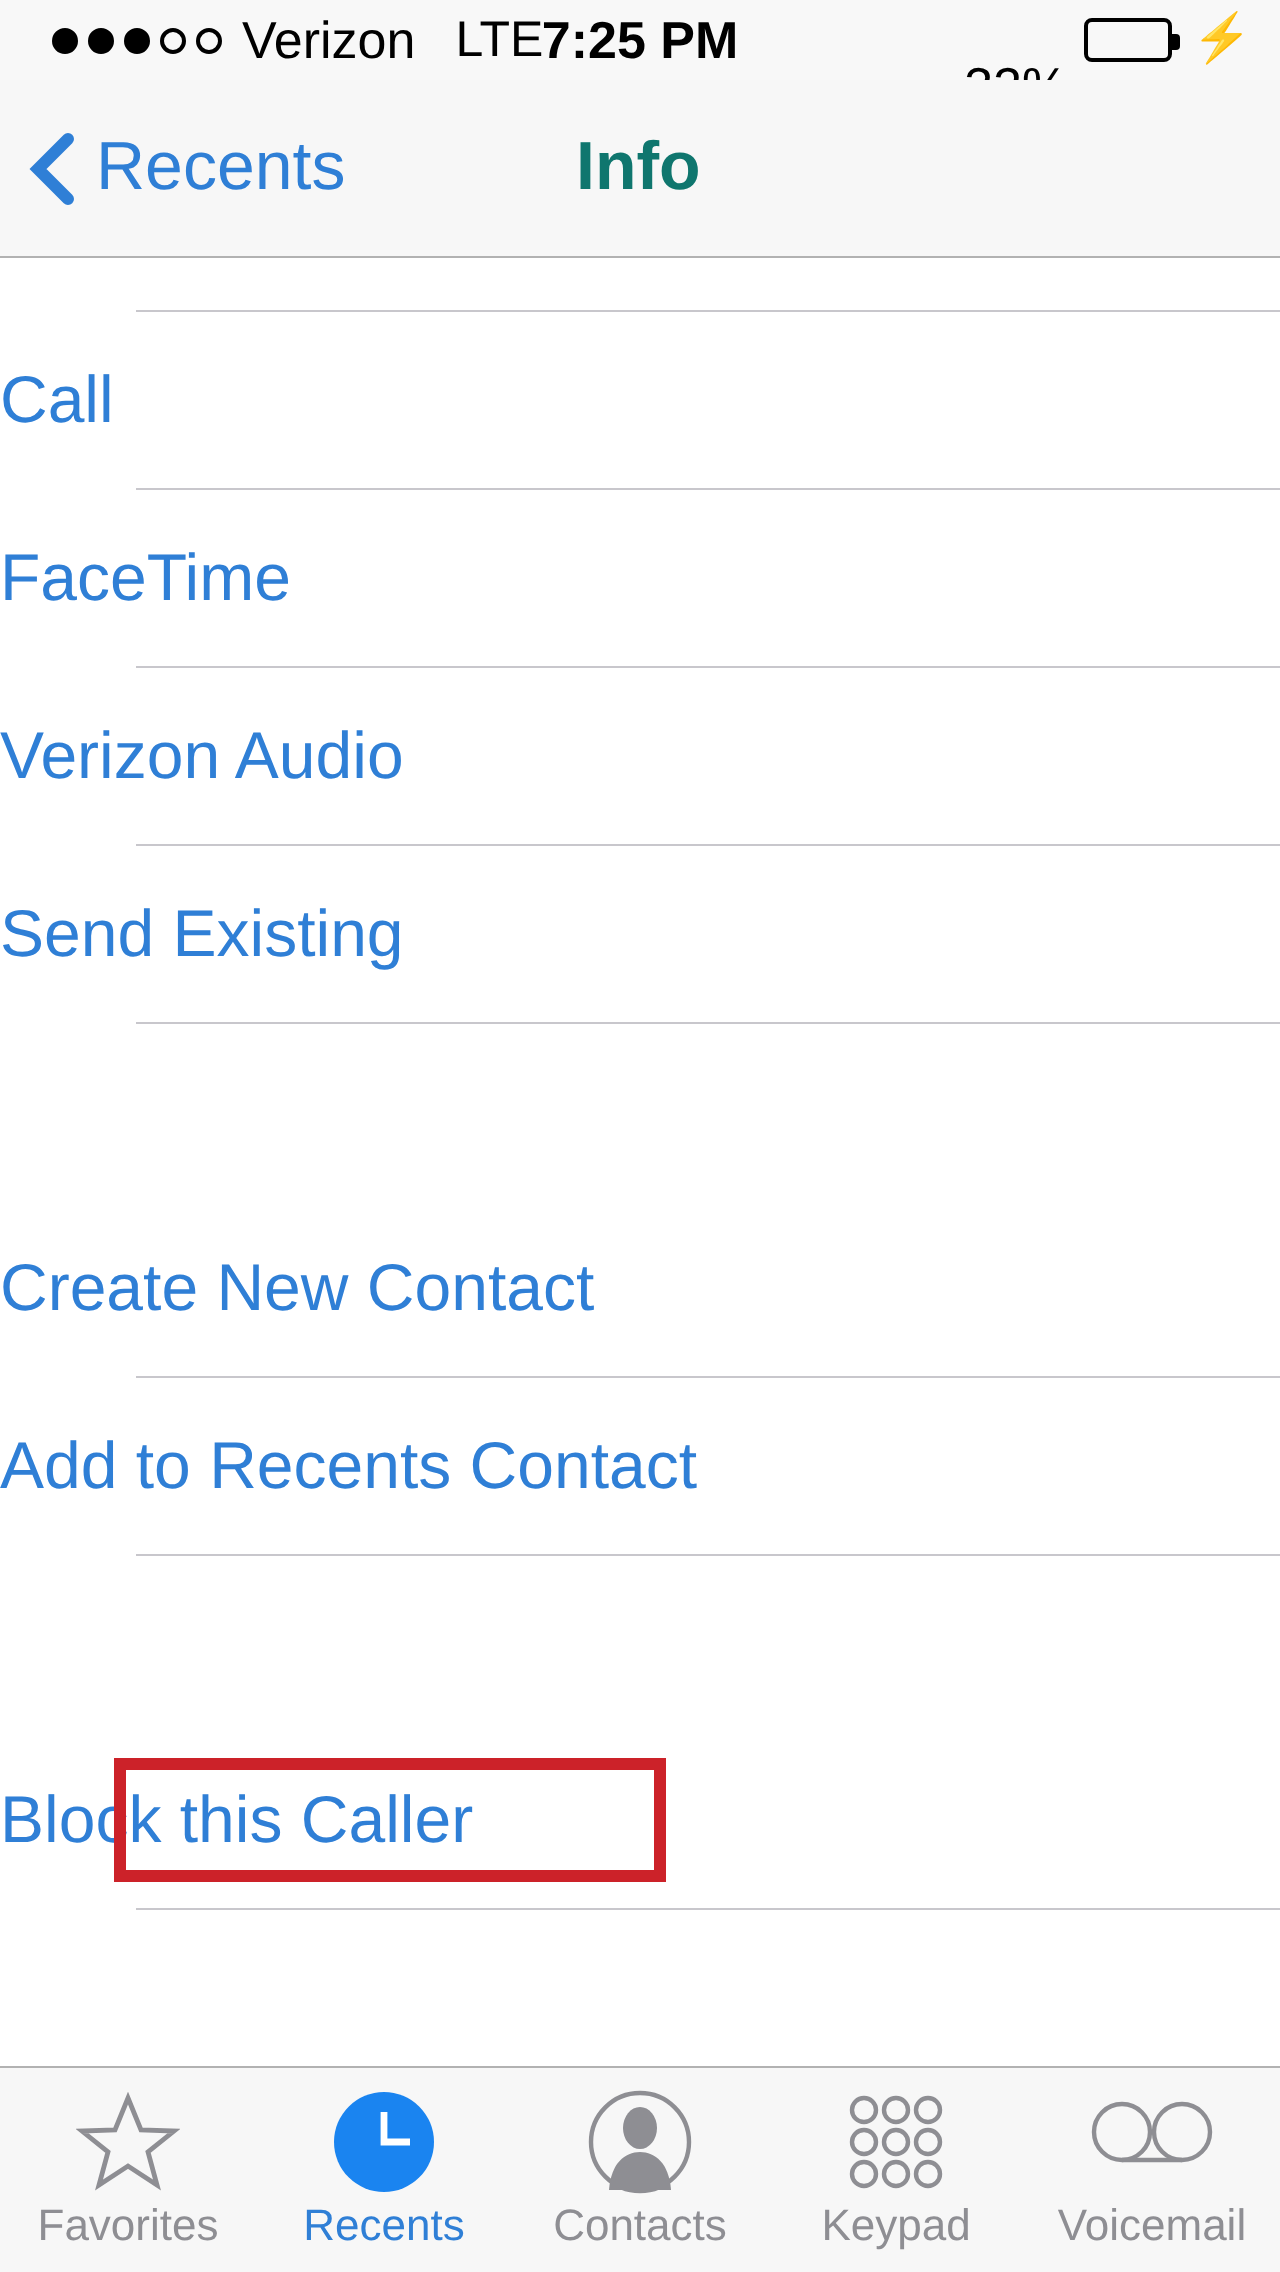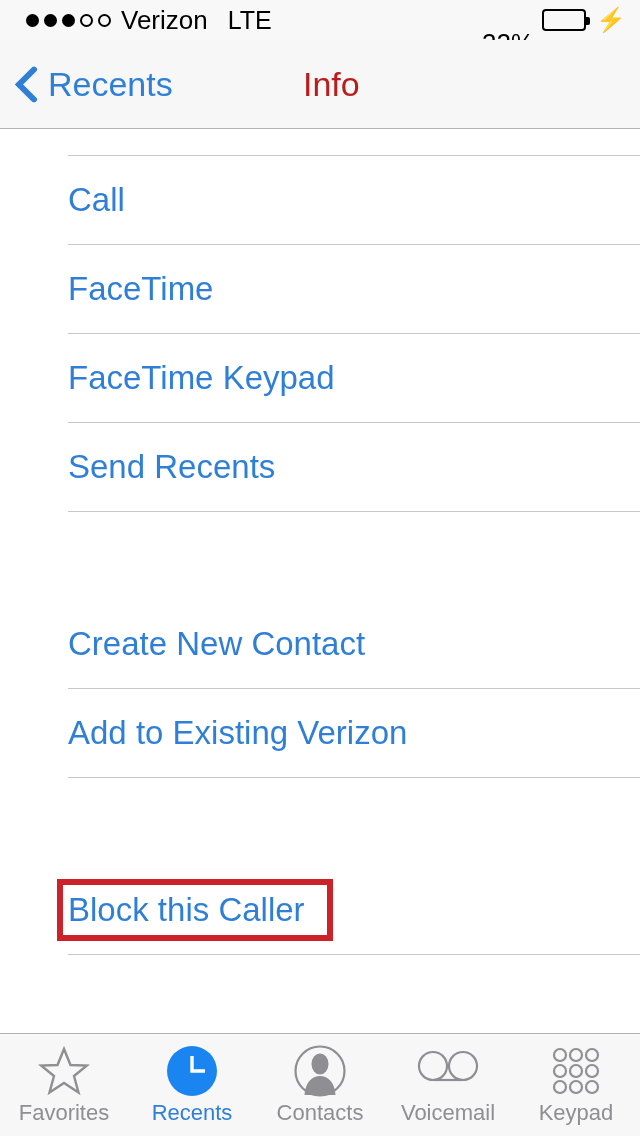--- a/index.html
+++ b/index.html
@@ -135,42 +135,41 @@
     position: relative;
   }
   .chev svg { display:block; }
   .nav-back-label {
     font-size: 34px;
     color: #2f7fd6;
     letter-spacing: 0px;
   }
   .nav-title {
     position: absolute;
-    left: 303px;
+    left: 288px;
     top: 50%;
     transform: translateY(-50%);
     font-size: 34px;
-    font-weight: normal;
-    color: #b91c1c;
+    font-weight: bold;
+    color: #0f766e;
   }
 
   
   .content {
     flex: 1 1 auto;
     background: #ffffff;
     position: relative;
     overflow: hidden;
   }
   .group { background: #ffffff; }
   .group-gap { height: 88px; background: #ffffff; }
   .row {
     height: 88px;
     display: flex;
     align-items: center;
-    padding-left: 68px;
     box-sizing: border-box;
     position: relative;
     cursor: pointer;
     background: #ffffff;
   }
   .row-label {
     font-size: 33px;
     color: #2f7fd6;
     letter-spacing: 0px;
   }
@@ -234,20 +233,21 @@
       <div class="dots">
         <span class="dot filled"></span>
         <span class="dot filled"></span>
         <span class="dot filled"></span>
         <span class="dot"></span>
         <span class="dot"></span>
       </div>
       <span class="carrier">Verizon</span>
       <span class="net-type">LTE</span>
     </div>
+    <div class="status-time">7:25 PM</div>
     <div class="status-right">
       <span class="battery-pct">32%</span>
       <span class="battery">
         <span class="battery-fill" style="width:32%"></span>
         <span class="battery-nub"></span>
       </span>
       <span class="bolt">⚡</span>
     </div>
   </div>
 
@@ -269,38 +269,38 @@
       <div class="sep" style="margin-top:26px"></div>
       <div class="row">
         <span class="row-label">Call</span>
       </div>
       <div class="sep"></div>
       <div class="row">
         <span class="row-label">FaceTime</span>
       </div>
       <div class="sep"></div>
       <div class="row">
-        <span class="row-label">FaceTime Keypad</span>
-      </div>
-      <div class="sep"></div>
-      <div class="row">
-        <span class="row-label">Send Recents</span>
+        <span class="row-label">Verizon Audio</span>
+      </div>
+      <div class="sep"></div>
+      <div class="row">
+        <span class="row-label">Send Existing</span>
       </div>
       <div class="sep"></div>
     </div>
 
     <div class="group-gap"></div>
 
     <div class="group">
       <div class="row">
         <span class="row-label">Create New Contact</span>
       </div>
       <div class="sep"></div>
       <div class="row">
-        <span class="row-label">Add to Existing Verizon</span>
+        <span class="row-label">Add to Recents Contact</span>
       </div>
       <div class="sep"></div>
     </div>
 
     <div class="group-gap"></div>
 
     <div class="group highlight-wrap">
       <div class="row">
         <span class="row-label">Block this Caller</span>
         <span class="highlight-box" style="top:13px"></span>
@@ -333,33 +333,20 @@
 
     <div class="tab">
       <span class="tab-icon">
         <svg width="52" height="52" viewBox="0 0 52 52">
           <circle cx="26" cy="26" r="24.5" fill="none" stroke="#8e8e93" stroke-width="2.2"></circle>
           <ellipse cx="26" cy="19" rx="8.5" ry="10.5" fill="#8e8e93"></ellipse>
           <path d="M10.5 50 C11.5 36.5 18.5 31 26 31 C33.5 31 40.5 36.5 41.5 50 Z" fill="#8e8e93"></path>
         </svg>
       </span>
       <span class="tab-label">Contacts</span>
-    </div>
-
-    <div class="tab">
-      <span class="tab-icon">
-        <svg width="62" height="44" viewBox="0 0 62 44">
-          <g fill="none" stroke="#8e8e93" stroke-width="2.2">
-            <circle cx="16" cy="17" r="14"></circle>
-            <circle cx="46" cy="17" r="14"></circle>
-            <line x1="16" y1="31" x2="46" y2="31"></line>
-          </g>
-        </svg>
-      </span>
-      <span class="tab-label">Voicemail</span>
     </div>
 
     <div class="tab">
       <span class="tab-icon">
         <svg width="52" height="52" viewBox="0 0 52 52">
           <g fill="none" stroke="#8e8e93" stroke-width="2.2">
             <circle cx="10" cy="10" r="6"></circle>
               <circle cx="26" cy="10" r="6"></circle>
               <circle cx="42" cy="10" r="6"></circle>
             <circle cx="10" cy="26" r="6"></circle>
@@ -367,14 +354,27 @@
               <circle cx="42" cy="26" r="6"></circle>
             <circle cx="10" cy="42" r="6"></circle>
               <circle cx="26" cy="42" r="6"></circle>
               <circle cx="42" cy="42" r="6"></circle>
           </g>
         </svg>
       </span>
       <span class="tab-label">Keypad</span>
     </div>
 
+    <div class="tab">
+      <span class="tab-icon">
+        <svg width="62" height="44" viewBox="0 0 62 44">
+          <g fill="none" stroke="#8e8e93" stroke-width="2.2">
+            <circle cx="16" cy="17" r="14"></circle>
+            <circle cx="46" cy="17" r="14"></circle>
+            <line x1="16" y1="31" x2="46" y2="31"></line>
+          </g>
+        </svg>
+      </span>
+      <span class="tab-label">Voicemail</span>
+    </div>
+
   </div>
 </div>
 
 </body></html>

